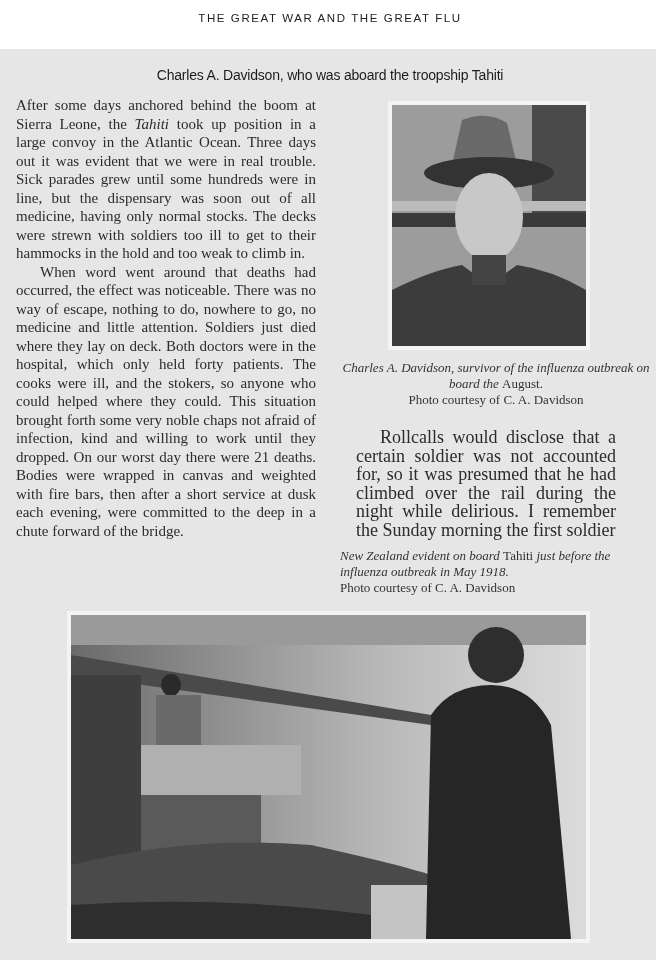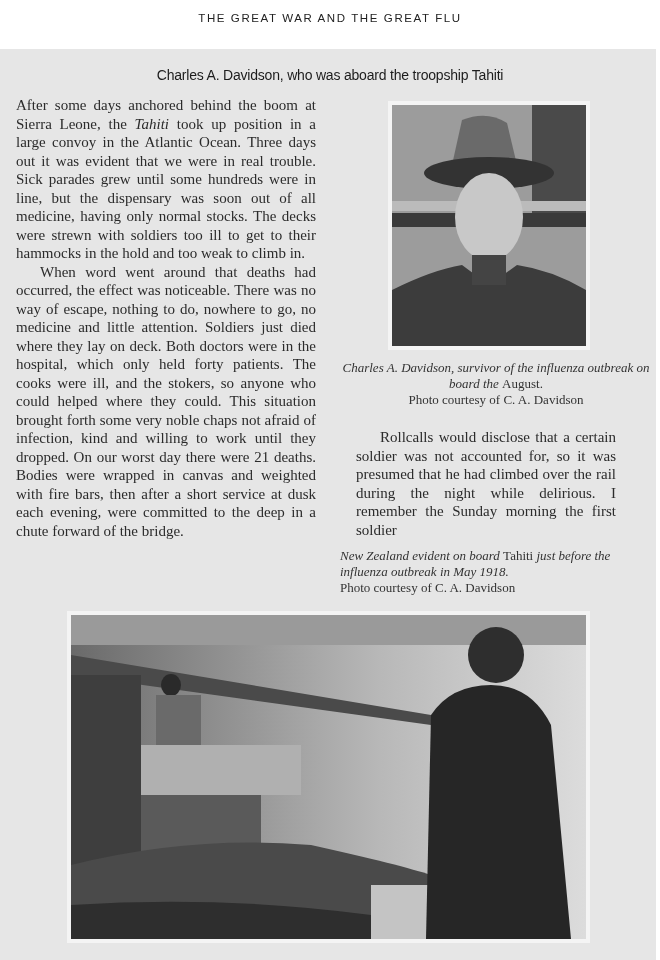--- a/index.html
+++ b/index.html
@@ -44,21 +44,21 @@
   }
   .portrait svg { width: 100%; height: 100%; display: block; }
   .caption-1 {
     position: absolute; top: 360px; left: 340px; width: 312px;
     text-align: center; font-size: 13px; line-height: 16px; color: #333;
   }
   .caption-1 .it { font-style: italic; }
   .credit { font-size: 13px; line-height: 15px; color: #333; }
   .col-right {
     position: absolute; top: 428px; left: 356px; width: 260px;
-    font-size: 15px; line-height: 18.5px; text-align: justify; color: #2b2b2b;
+    font-size: 18px; line-height: 18.5px; text-align: justify; color: #2b2b2b;
   }
   .col-right p { margin: 0; text-indent: 24px; }
   .caption-2 {
     position: absolute; top: 548px; left: 340px; width: 320px;
     font-size: 13px; line-height: 16px; color: #333;
   }
   .caption-2 .it { font-style: italic; }
   .photo2-frame {
     position: absolute; top: 611px; left: 67px; width: 523px; height: 332px;
     background: #f4f4f4;

